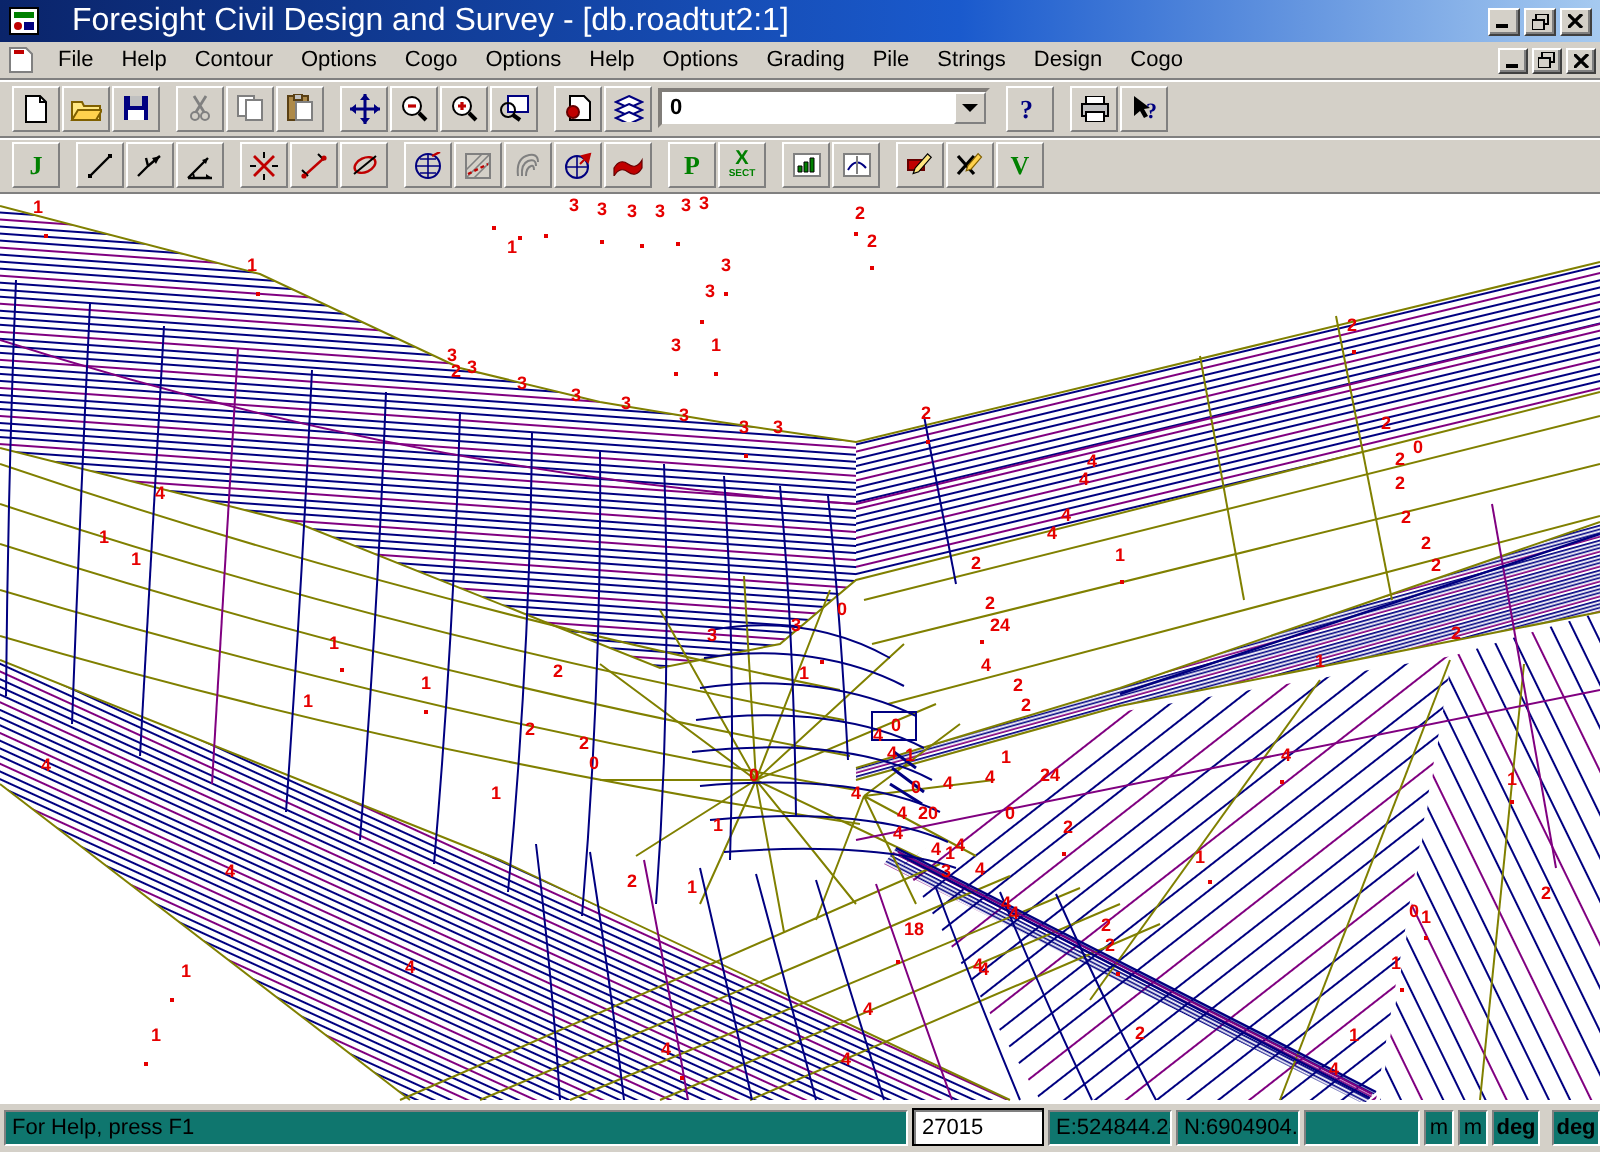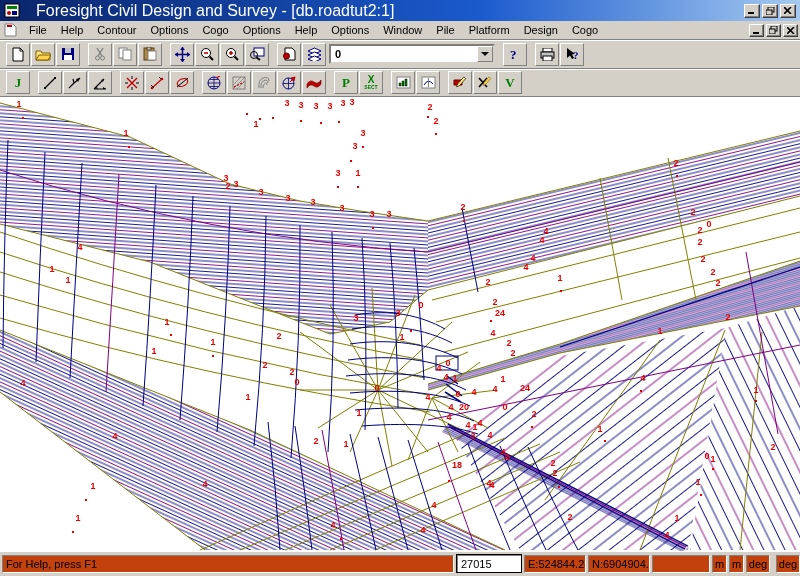--- a/index.html
+++ b/index.html
@@ -49,29 +49,29 @@
   #canvas { position:absolute; left:0; top:97px; width:800px; height:454px; background:#fff; overflow:hidden; }
   #canvas svg { position:absolute; left:0; top:0; }
   #point-layer { position:absolute; left:0; top:0; width:800px; height:454px; pointer-events:none; }
   .pt-label { position:absolute; transform:translate(-50%,-55%); color:#e60000; font-size:9px; font-weight:bold;
     font-family:"Liberation Sans", sans-serif; white-space:nowrap; }
   .pt-dot { position:absolute; width:2px; height:2px; background:#e60000; }
 
   
   .statusbar { position:absolute; left:0; top:551px; width:800px; height:25px; background:#d4d0c8;
     border-top:1px solid #fff; display:flex; align-items:center; padding:2px 2px 3px 2px; }
-  .spanel { height:18px; border:1px solid; border-color:#808080 #fff #fff #808080; background:#c2410c;
+  .spanel { height:18px; border:1px solid; border-color:#808080 #fff #fff #808080; background:#0f766e;
     display:flex; align-items:center; padding:0 3px; overflow:hidden; white-space:nowrap; flex:0 0 auto; }
   .spanel.help { width:452px; margin-right:2px; }
   .sinput { width:66px; height:19px; background:#fff; border:1px solid #000; box-shadow:inset 1px 1px 0 #808080;
     display:flex; align-items:center; padding:0 4px; margin-right:2px; overflow:hidden; flex:0 0 auto; }
   .spanel.coord { width:62px; margin-right:2px; }
   .spanel.blank { width:58px; margin-right:2px; }
   .spanel.unit-s { width:15px; margin-right:2px; justify-content:center; }
-  .spanel.unit-m { width:24px; margin-right:6px; justify-content:center; }
+  .spanel.unit-m { width:24px; margin-right:6px; justify-content:center;font-weight:bold; }
 </style>
 </head>
 <body>
 
 <div class="titlebar">
   <svg class="app-icon" viewBox="0 0 16 15">
     <rect x="1" y="1" width="14" height="13" fill="#fff" stroke="#000"></rect>
     <rect x="3" y="3" width="10" height="3" fill="#008000"></rect>
     <circle cx="5" cy="10" r="2" fill="#c00000"></circle>
     <rect x="8" y="8" width="5" height="4" fill="#000080"></rect>
@@ -103,23 +103,23 @@
     <rect x="4" y="2" width="5" height="2" fill="#c00000"></rect>
   </svg>
   <span class="menu-item">File</span>
   <span class="menu-item">Help</span>
   <span class="menu-item">Contour</span>
   <span class="menu-item">Options</span>
   <span class="menu-item">Cogo</span>
   <span class="menu-item">Options</span>
   <span class="menu-item">Help</span>
   <span class="menu-item">Options</span>
-  <span class="menu-item">Window</span>
+  <span class="menu-item">Grading</span>
   <span class="menu-item">Pile</span>
-  <span class="menu-item">Platform</span>
+  <span class="menu-item">Strings</span>
   <span class="menu-item">Design</span>
   <span class="menu-item">Cogo</span>
   <span class="winbtns">
     <span class="wbtn">
         <svg width="8" height="7">
           <rect x="0" y="5" width="6" height="2" fill="#000"></rect>
         </svg>
       </span>
     <span class="wbtn">
         <svg width="9" height="8">

